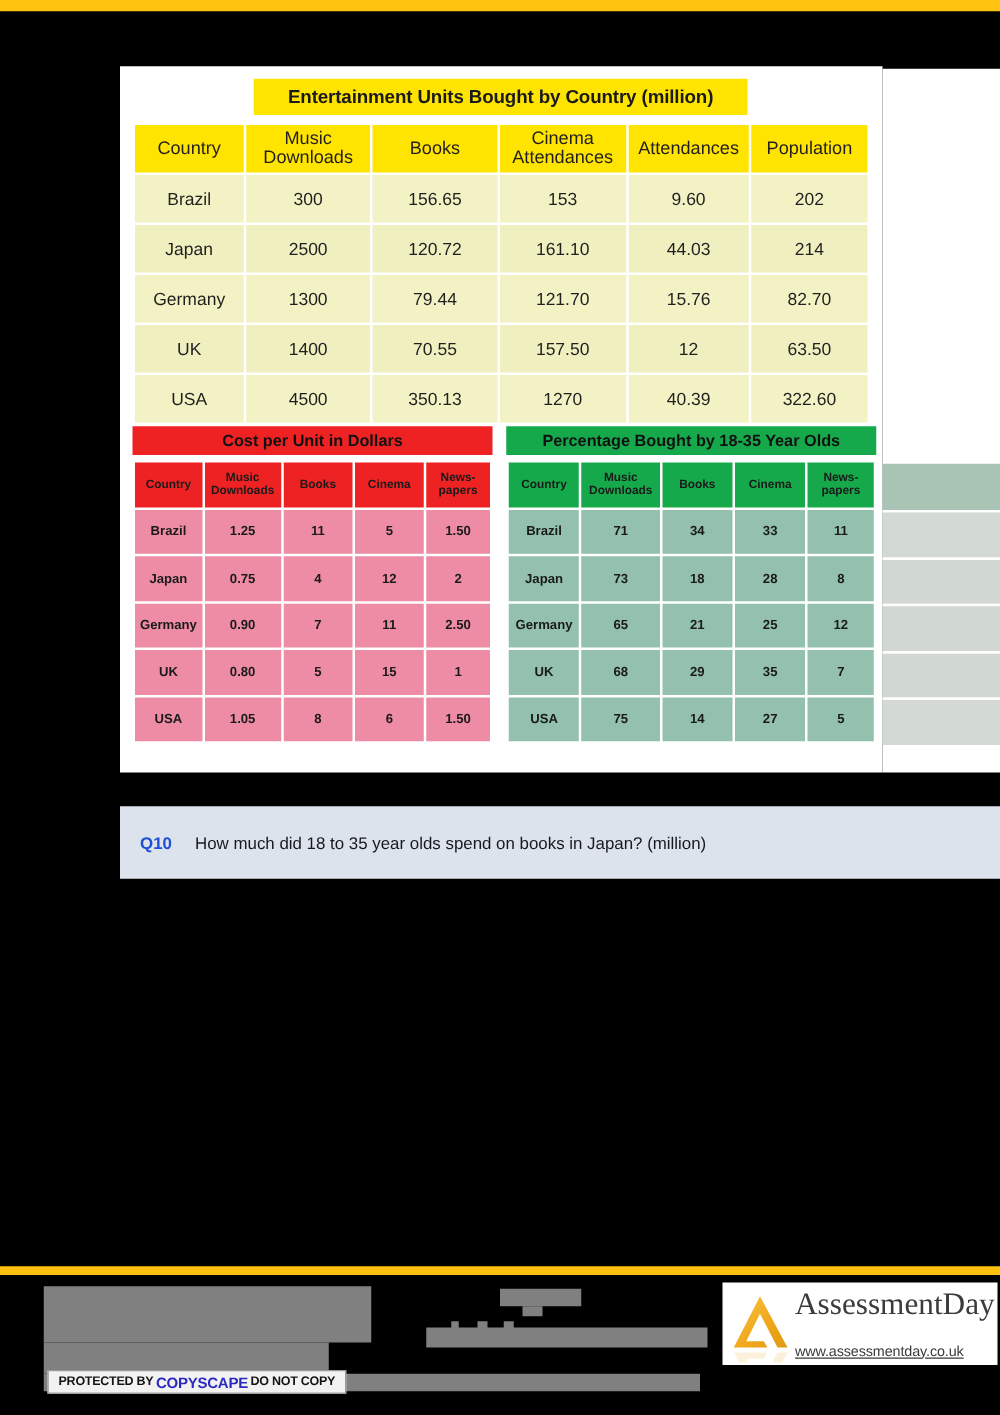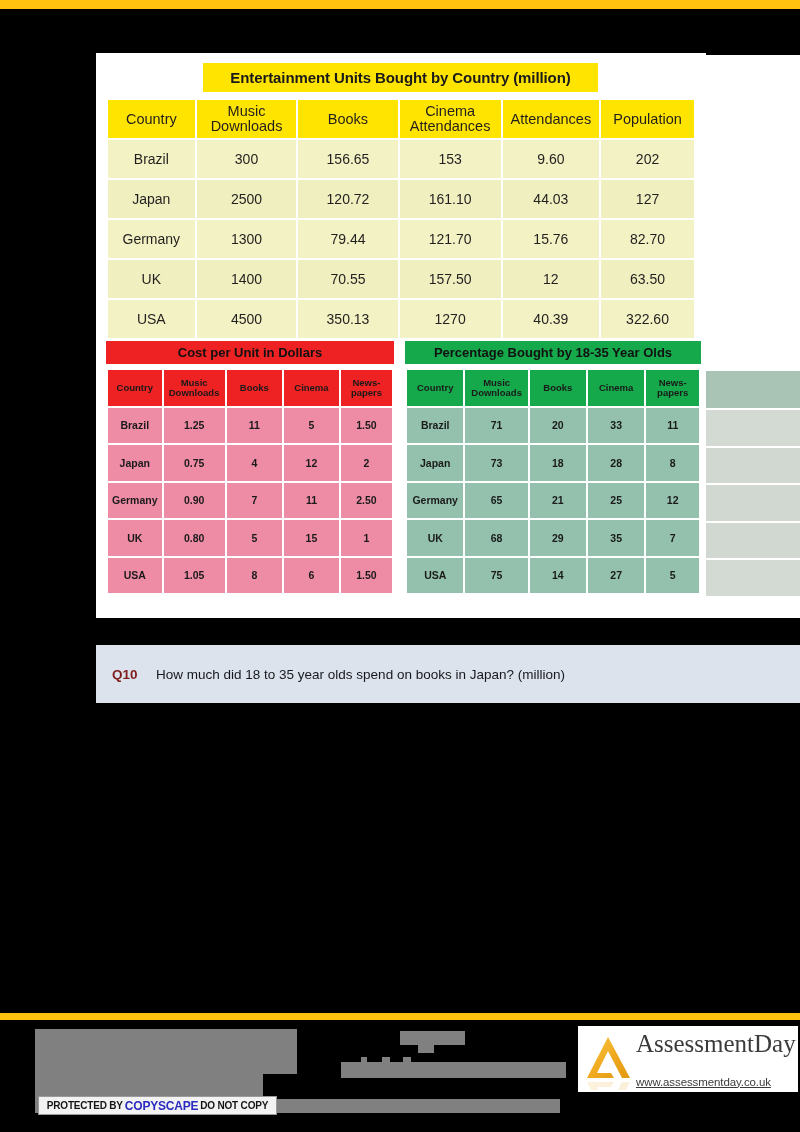--- a/index.html
+++ b/index.html
@@ -77,21 +77,21 @@
   .ov-bd { height: 35.5px; background: #D2DAD3; }
   .ov-bd2 { height: 35.5px; background: #D0D8D1; }
 
   
   .qbox {
     position: absolute; left: 96px; top: 645px; width: 704px; height: 58px;
     background: #DCE3EC;
     display: flex; align-items: center;
   }
   .qnum {
-    font-size: 13.5px; font-weight: bold; color: #7f1d1d;
+    font-size: 13.5px; font-weight: bold; color: #1d4ed8;
     margin-left: 16px; width: 44px; flex: none;
   }
   .qtext { font-size: 13.5px; color: #16191d; }
 
   
   .foot-rule {
     position: absolute; left: 0; top: 1013px; width: 800px; height: 7px;
     background: #FFC20E;
   }
   .redact { position: absolute; background: #808080; }
@@ -171,21 +171,21 @@
             <td class="bd">153</td>
             <td class="bd">9.60</td>
             <td class="bd">202</td>
           </tr>
           <tr>
             <td class="bd alt">Japan</td>
             <td class="bd alt">2500</td>
             <td class="bd alt">120.72</td>
             <td class="bd alt">161.10</td>
             <td class="bd alt">44.03</td>
-            <td class="bd alt">127</td>
+            <td class="bd alt">214</td>
           </tr>
           <tr>
             <td class="bd">Germany</td>
             <td class="bd">1300</td>
             <td class="bd">79.44</td>
             <td class="bd">121.70</td>
             <td class="bd">15.76</td>
             <td class="bd">82.70</td>
           </tr>
           <tr>
@@ -291,21 +291,21 @@
                 <span>Cinema</span>
               </td>
               <td class="hd" style="width:54px">
                 <span>News-</span><br>
                 <span>papers</span>
               </td>
             </tr>
             <tr>
               <td class="bd">Brazil</td>
               <td class="bd">71</td>
-              <td class="bd">20</td>
+              <td class="bd">34</td>
               <td class="bd">33</td>
               <td class="bd">11</td>
             </tr>
             <tr>
               <td class="bd">Japan</td>
               <td class="bd">73</td>
               <td class="bd">18</td>
               <td class="bd">28</td>
               <td class="bd">8</td>
             </tr>

